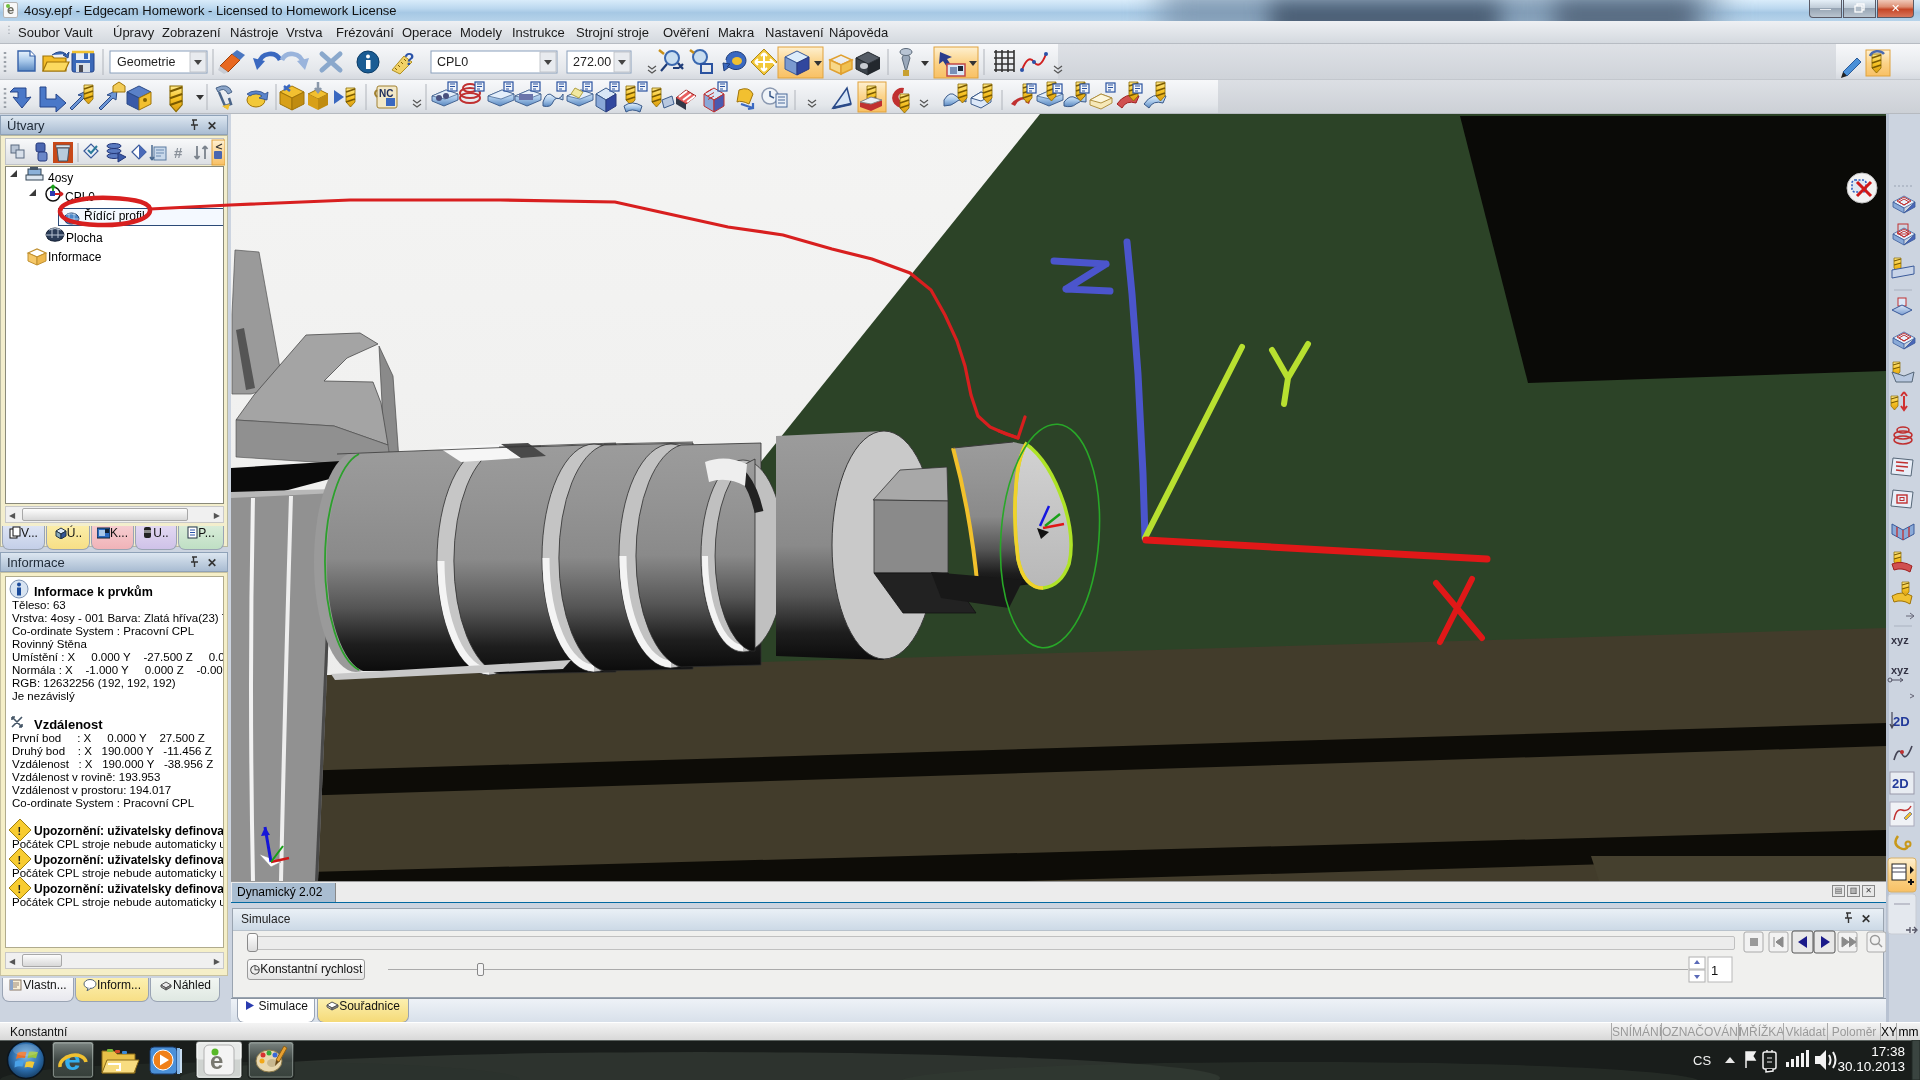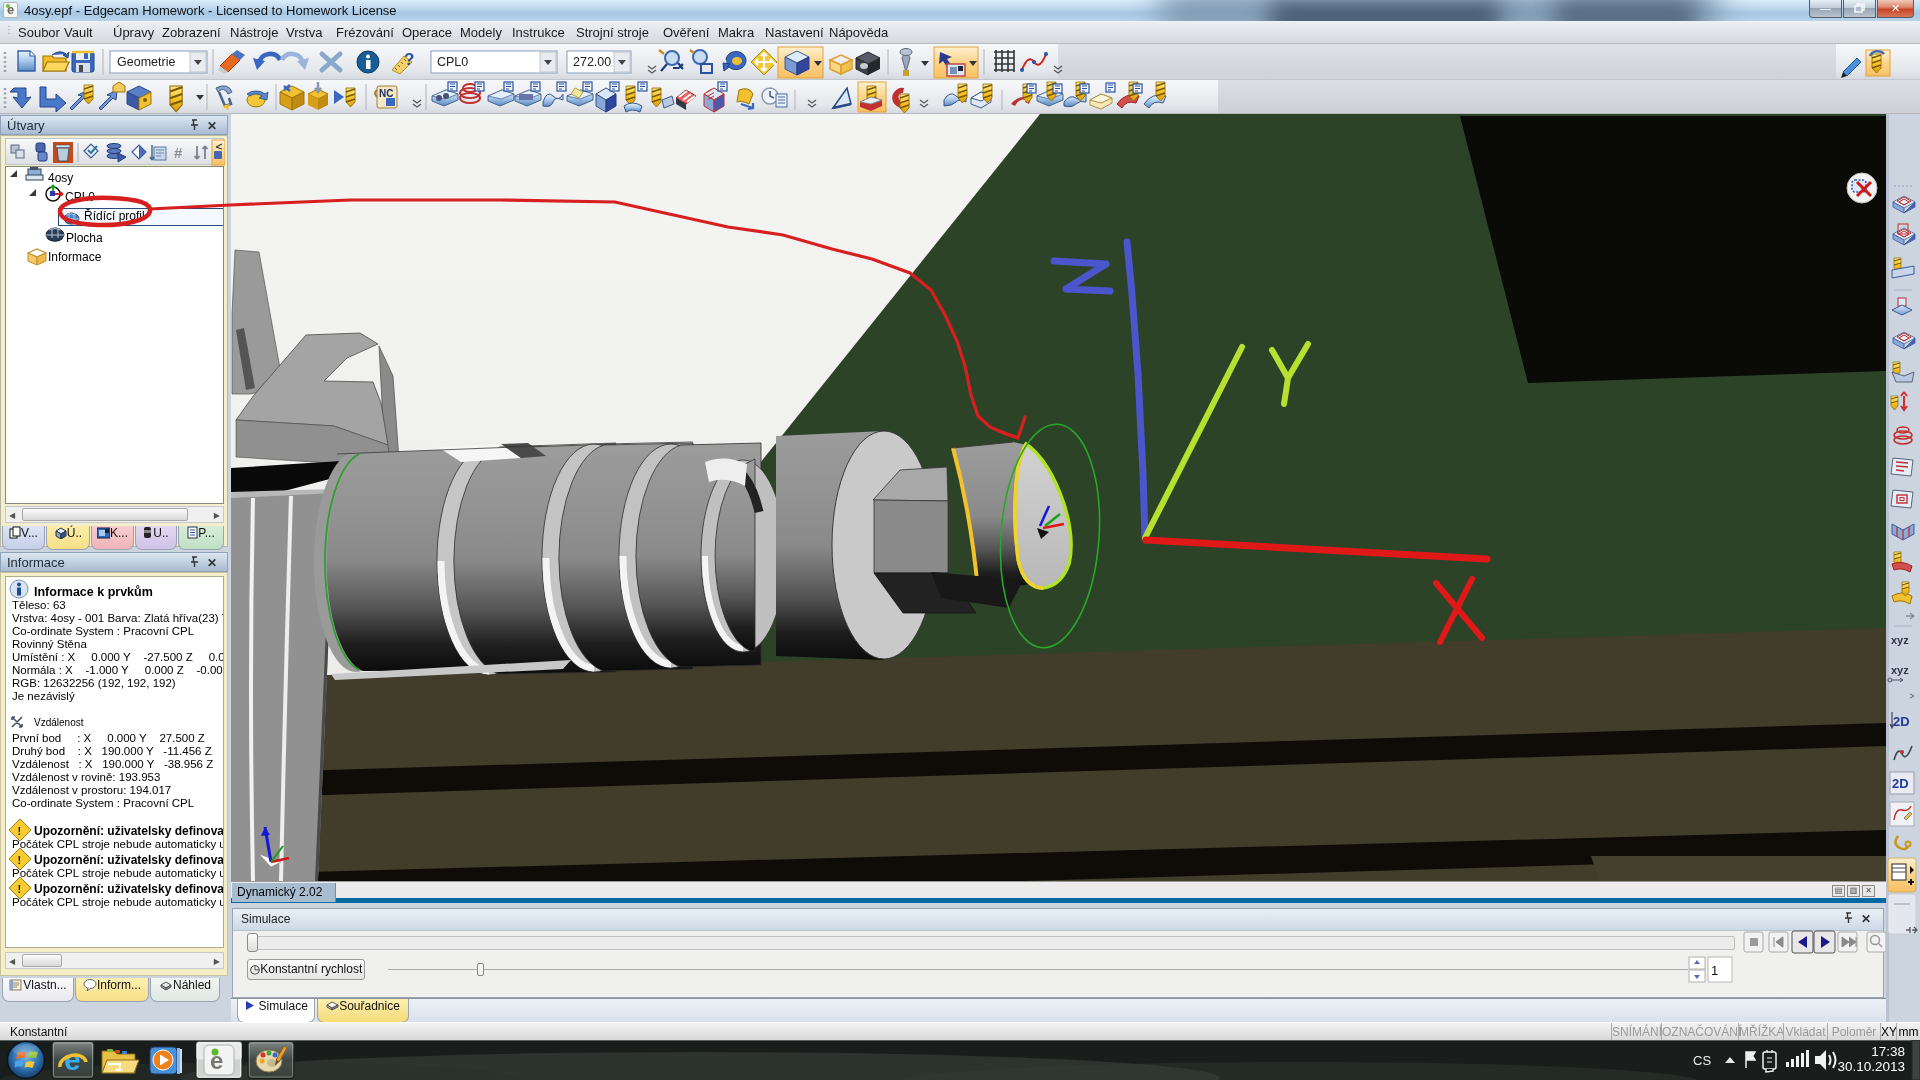--- a/index.html
+++ b/index.html
@@ -44,21 +44,21 @@
 #tabs1 { position:absolute; left:0; top:411px; width:228px; height:25px; }
 .dtab { position:absolute; top:0; height:24px; border:1px solid #9aa4b4; border-top:none; border-radius:0 0 7px 7px; font-size:12px; color:#111; text-align:center; }
 #informace { left:0; top:438px; width:228px; height:470px; }
 #informace .body { position:absolute; left:0; top:20px; width:228px; height:404px; background:#f5efc8; border:1px solid #c8c2a0; }
 #info-white { position:absolute; left:4px; top:3px; width:219px; height:372px; background:#fff; border:1px solid #b0ab8d; overflow:hidden; }
 #info-white div { position:absolute; left:6px; font-size:11.5px; color:#000; white-space:nowrap; }
 #tabs2 { position:absolute; left:0; top:426px; width:228px; height:24px;text-decoration:underline; }
 
 
 #viewport { left:231px; top:114px; width:1655px; height:767px; background:#f2f2f1; overflow:hidden; }
-#dynbar { left:231px; top:881px; width:1655px; height:22px; background:#ececec; border-top:1px solid #999; border-bottom:5px solid #0369a1;}
+#dynbar { left:231px; top:881px; width:1655px; height:22px; background:#ececec; border-top:1px solid #999; border-bottom:1px solid #0369a1;}
 #dynlbl { position:absolute; left:1px; top:1px; width:104px; height:19px; background:#a9bdd1; border-right:1px solid #888; font-size:12px; color:#000; padding:2px 0 0 5px;}
 .miniwin { position:absolute; top:3px; width:13px; height:12px; border:1px solid #888; background:#e8e8e8; font-size:8px; line-height:10px; text-align:center; color:#444;}
 
 
 #simpanel { left:232px; top:908px; width:1652px; height:90px; background:#f0f0ee; border:1px solid #9aa4b0; }
 #simhead { position:absolute; left:0; top:0; width:100%; height:22px; background:linear-gradient(180deg,#eaf0f6,#ccd9e6); border-bottom:1px solid #b8c2cc; font-size:12px; color:#222; padding:3px 0 0 8px;}
 .simbtn { position:absolute; border:1px solid #9a9a9a; border-radius:3px; background:linear-gradient(180deg,#fdfdfd,#e4e4e4); }
 #konst { left:14px; top:50px; width:118px; height:21px; font-size:12px; color:#111; text-align:center; padding-top:2px;}
 #tabstrip { left:231px; top:998px; width:1655px; height:24px; background:linear-gradient(180deg,#eef2f7,#d8e0ea); border-top:1px solid #8a94a0;}
 
@@ -557,21 +557,21 @@
         </svg>
         <div style="top:8px;left:28px;font-weight:bold;font-size:12.5px">Informace k prvkům</div>
         <div style="top:22px">Těleso: 63</div>
         <div style="top:35px">Vrstva: 4osy - 001  Barva: Zlatá hříva(23)  Typ</div>
         <div style="top:48px">Co-ordinate System : Pracovní CPL</div>
         <div style="top:61px">Rovinný Stěna</div>
         <div style="top:74px">Umístění :  X&nbsp;&nbsp;&nbsp;&nbsp;&nbsp;0.000 Y&nbsp;&nbsp;&nbsp;&nbsp;-27.500 Z&nbsp;&nbsp;&nbsp;&nbsp;&nbsp;0.0</div>
         <div style="top:87px">Normála :  X&nbsp;&nbsp;&nbsp;&nbsp;-1.000 Y&nbsp;&nbsp;&nbsp;&nbsp;&nbsp;0.000 Z&nbsp;&nbsp;&nbsp;&nbsp;-0.00</div>
         <div style="top:100px">RGB: 12632256 (192, 192, 192)</div>
         <div style="top:113px">Je nezávislý</div>
-        <div style="top:140px;left:28px;font-weight:normal;font-size:10px">Vzdálenost</div>
+        <div style="top:140px;left:28px;font-weight:bold;font-size:13px">Vzdálenost</div>
         <div style="top:155px">První bod&nbsp;&nbsp;&nbsp;&nbsp;&nbsp;: X&nbsp;&nbsp;&nbsp;&nbsp;&nbsp;0.000 Y&nbsp;&nbsp;&nbsp;&nbsp;27.500 Z</div>
         <div style="top:168px">Druhý bod&nbsp;&nbsp;&nbsp;&nbsp;: X&nbsp;&nbsp;&nbsp;190.000 Y&nbsp;&nbsp;&nbsp;-11.456 Z</div>
         <div style="top:181px">Vzdálenost&nbsp;&nbsp;&nbsp;: X&nbsp;&nbsp;&nbsp;190.000 Y&nbsp;&nbsp;&nbsp;-38.956 Z</div>
         <div style="top:194px">Vzdálenost v rovině: 193.953</div>
         <div style="top:207px">Vzdálenost v prostoru: 194.017</div>
         <div style="top:220px">Co-ordinate System : Pracovní CPL</div>
         <div style="top:247px;left:28px;font-weight:bold;font-size:12px">Upozornění: uživatelsky definovaný p</div>
         <div style="top:261px">Počátek CPL stroje nebude automaticky um</div>
         <div style="top:276px;left:28px;font-weight:bold;font-size:12px">Upozornění: uživatelsky definovaný p</div>
         <div style="top:290px">Počátek CPL stroje nebude automaticky um</div>

